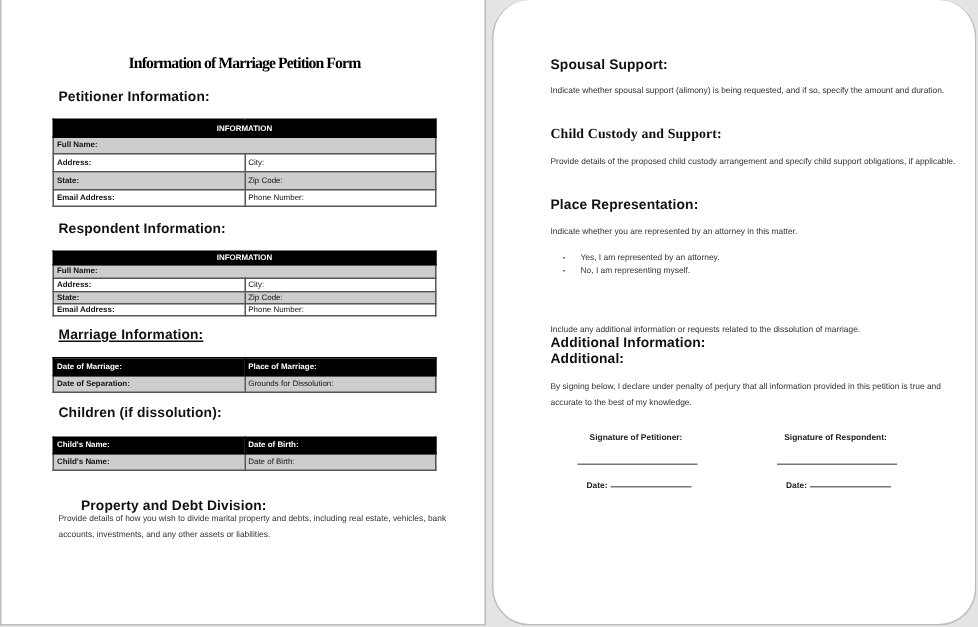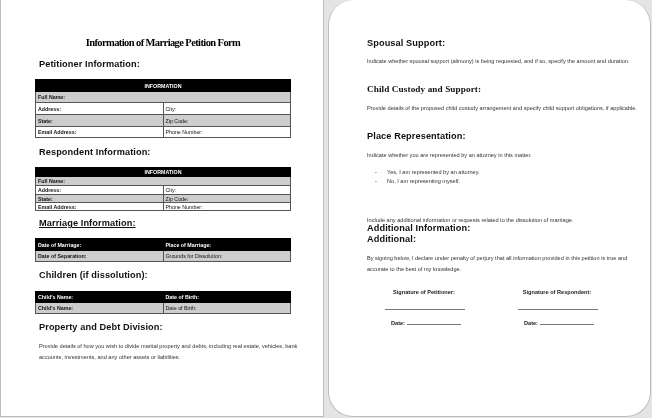--- a/index.html
+++ b/index.html
@@ -123,21 +123,21 @@
           <td class="half">Child's Name:</td>
           <td class="half">Date of Birth:</td>
         </tr>
     <tr class="gray" style="height:11px;">
           <td class="half lbl">Child's Name:</td>
           <td class="half">Date of Birth:</td>
         </tr>
   </tbody>
     </table>
 
-  <div class="abs h" style="top:322px;">Property and Debt Division:</div>
+  <div class="abs h" style="top:332px;margin-left:15px;">Property and Debt Division:</div>
   <div class="abs para" style="top:341px;">Provide details of how you wish to divide marital property and debts, including real estate, vehicles, bank accounts, investments, and any other assets or liabilities.</div>
 </div>
 
 <div class="page right" id="page-right">
   <div class="abs h" style="top:38px;">Spousal Support:</div>
   <div class="abs para" style="top:56px;">Indicate whether spousal support (alimony) is being requested, and if so, specify the amount and duration.</div>
 
   <div class="abs h" style="top:84px;font-family:Liberation Serif, serif;">Child Custody and Support:</div>
   <div class="abs para" style="top:103px;">Provide details of the proposed child custody arrangement and specify child support obligations, if applicable.</div>
 

